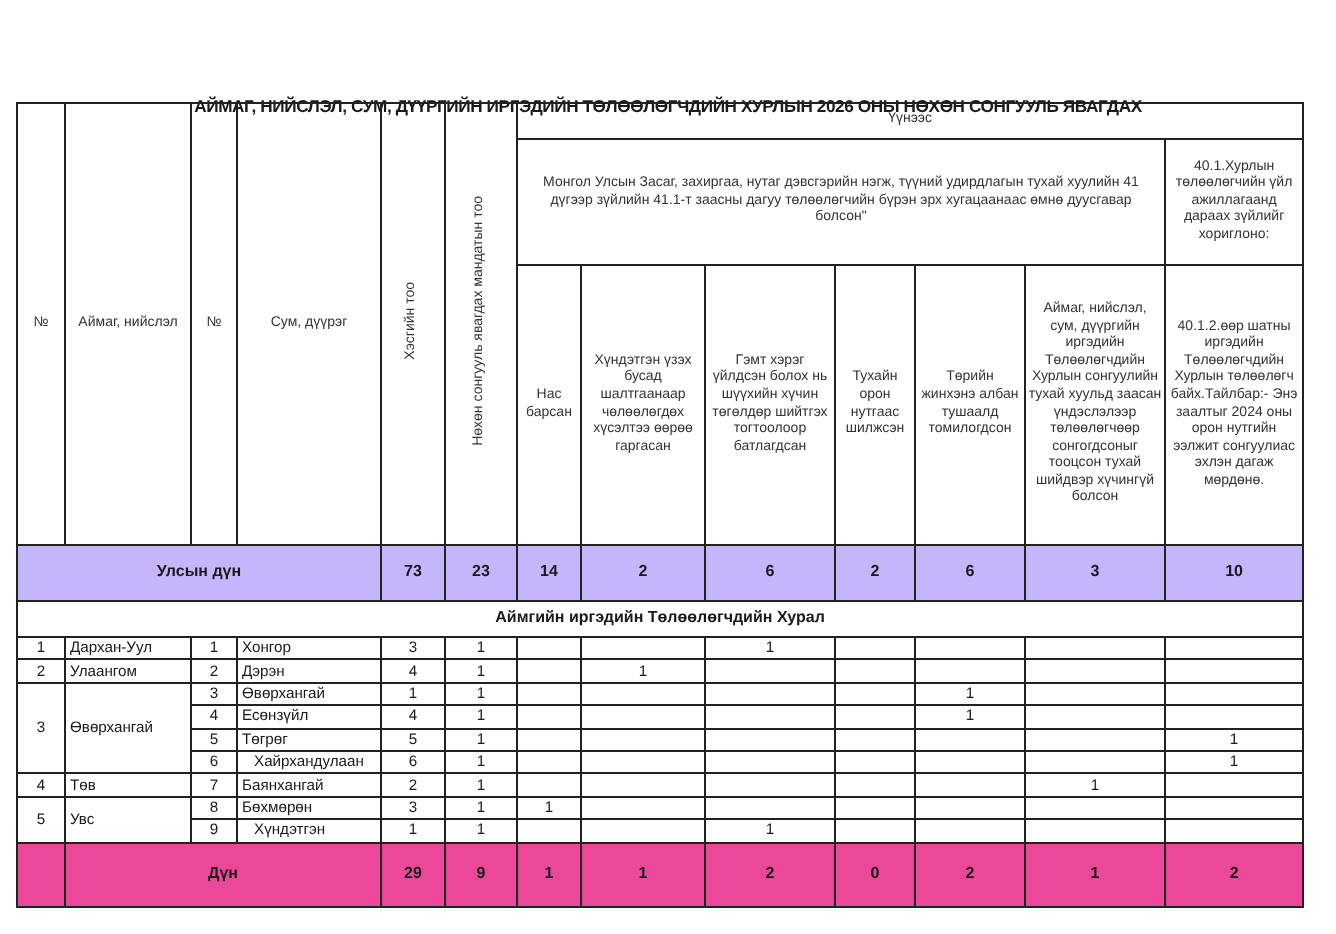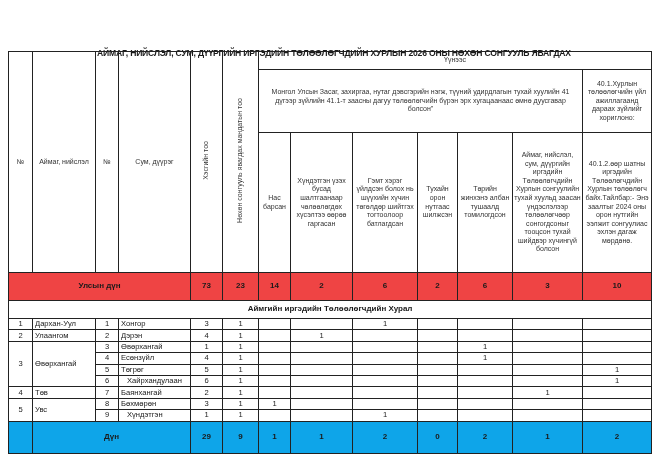--- a/index.html
+++ b/index.html
@@ -2,25 +2,25 @@
 <html><head>
 <meta charset="utf-8">
 <style>
   html, body { margin: 0; padding: 0; background: #ffffff; }
   body { width: 668px; height: 467px; position: relative; overflow: hidden; font-family: "Liberation Sans", sans-serif; color: #1a1a1a; }
   .title { position: absolute; left: 0; top: 24px; width: 668px; text-align: center; font-weight: bold; font-size: 8.6px; line-height: 12px; letter-spacing: -0.2px; margin-top: 23px; }
   table.main { position: absolute; left: 8px; top: 51px; border-collapse: collapse; table-layout: fixed; width: 643px; }
   table.main td { border: 1px solid #222; padding: 0 1px; font-size: 7px; text-align: center; vertical-align: middle; line-height: 8.6px; overflow: hidden; }
   .vert { writing-mode: vertical-rl; transform: rotate(180deg); display: inline-block; white-space: nowrap; font-size: 7px; }
   .hdr { color: #333; }
-  tr.summary td { background: #ef4444; font-weight: bold; font-size: 8px; height: 27px; }
+  tr.summary td { background: #c4b5fd; font-weight: bold; font-size: 8px; height: 27px; }
   tr.section td { font-weight: bold; font-size: 8px; height: 17px; }
   tr.data td { height: 10.4px; font-size: 7.6px; line-height: 10px; padding: 0 2px; }
   tr.data td.l { text-align: left; }
-  tr.total td { background: #0ea5e9; font-weight: bold; font-size: 8px; height: 31px; margin-top: 28px; }
+  tr.total td { background: #ec4899; font-weight: bold; font-size: 8px; height: 31px; margin-top: 28px; }
 </style>
 </head>
 <body>
 
 <div class="title">
   <div>АЙМАГ, НИЙСЛЭЛ, СУМ, ДҮҮРГИЙН ИРГЭДИЙН ТӨЛӨӨЛӨГЧДИЙН ХУРЛЫН 2026 ОНЫ НӨХӨН СОНГУУЛЬ ЯВАГДАХ</div>
 </div>
 
 <table class="main">
   <colgroup>

